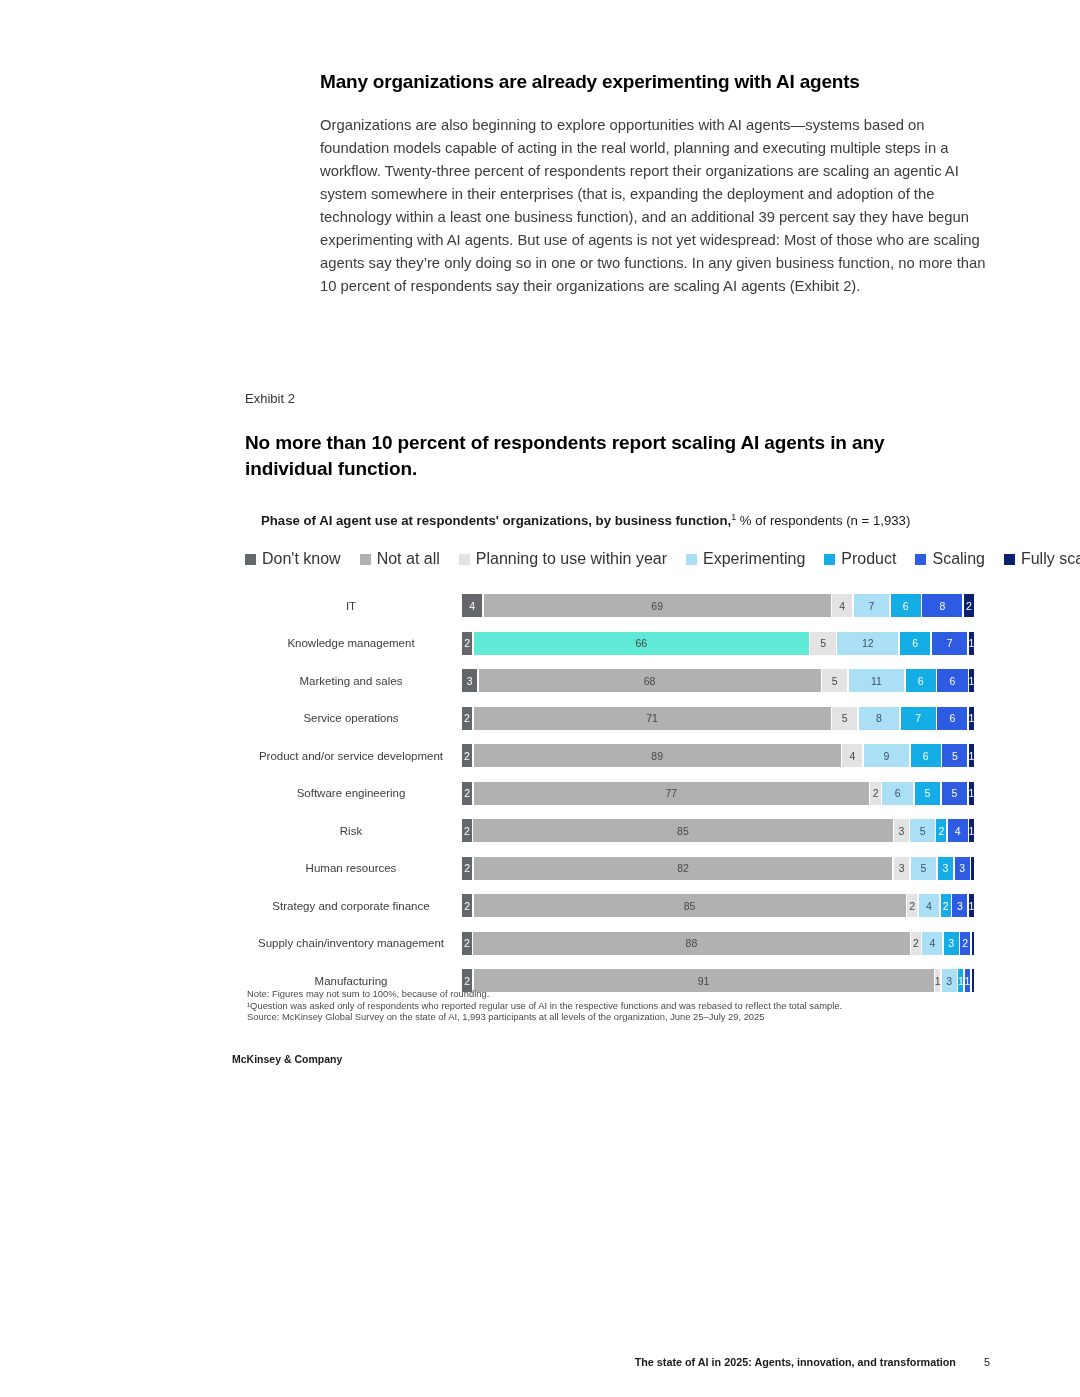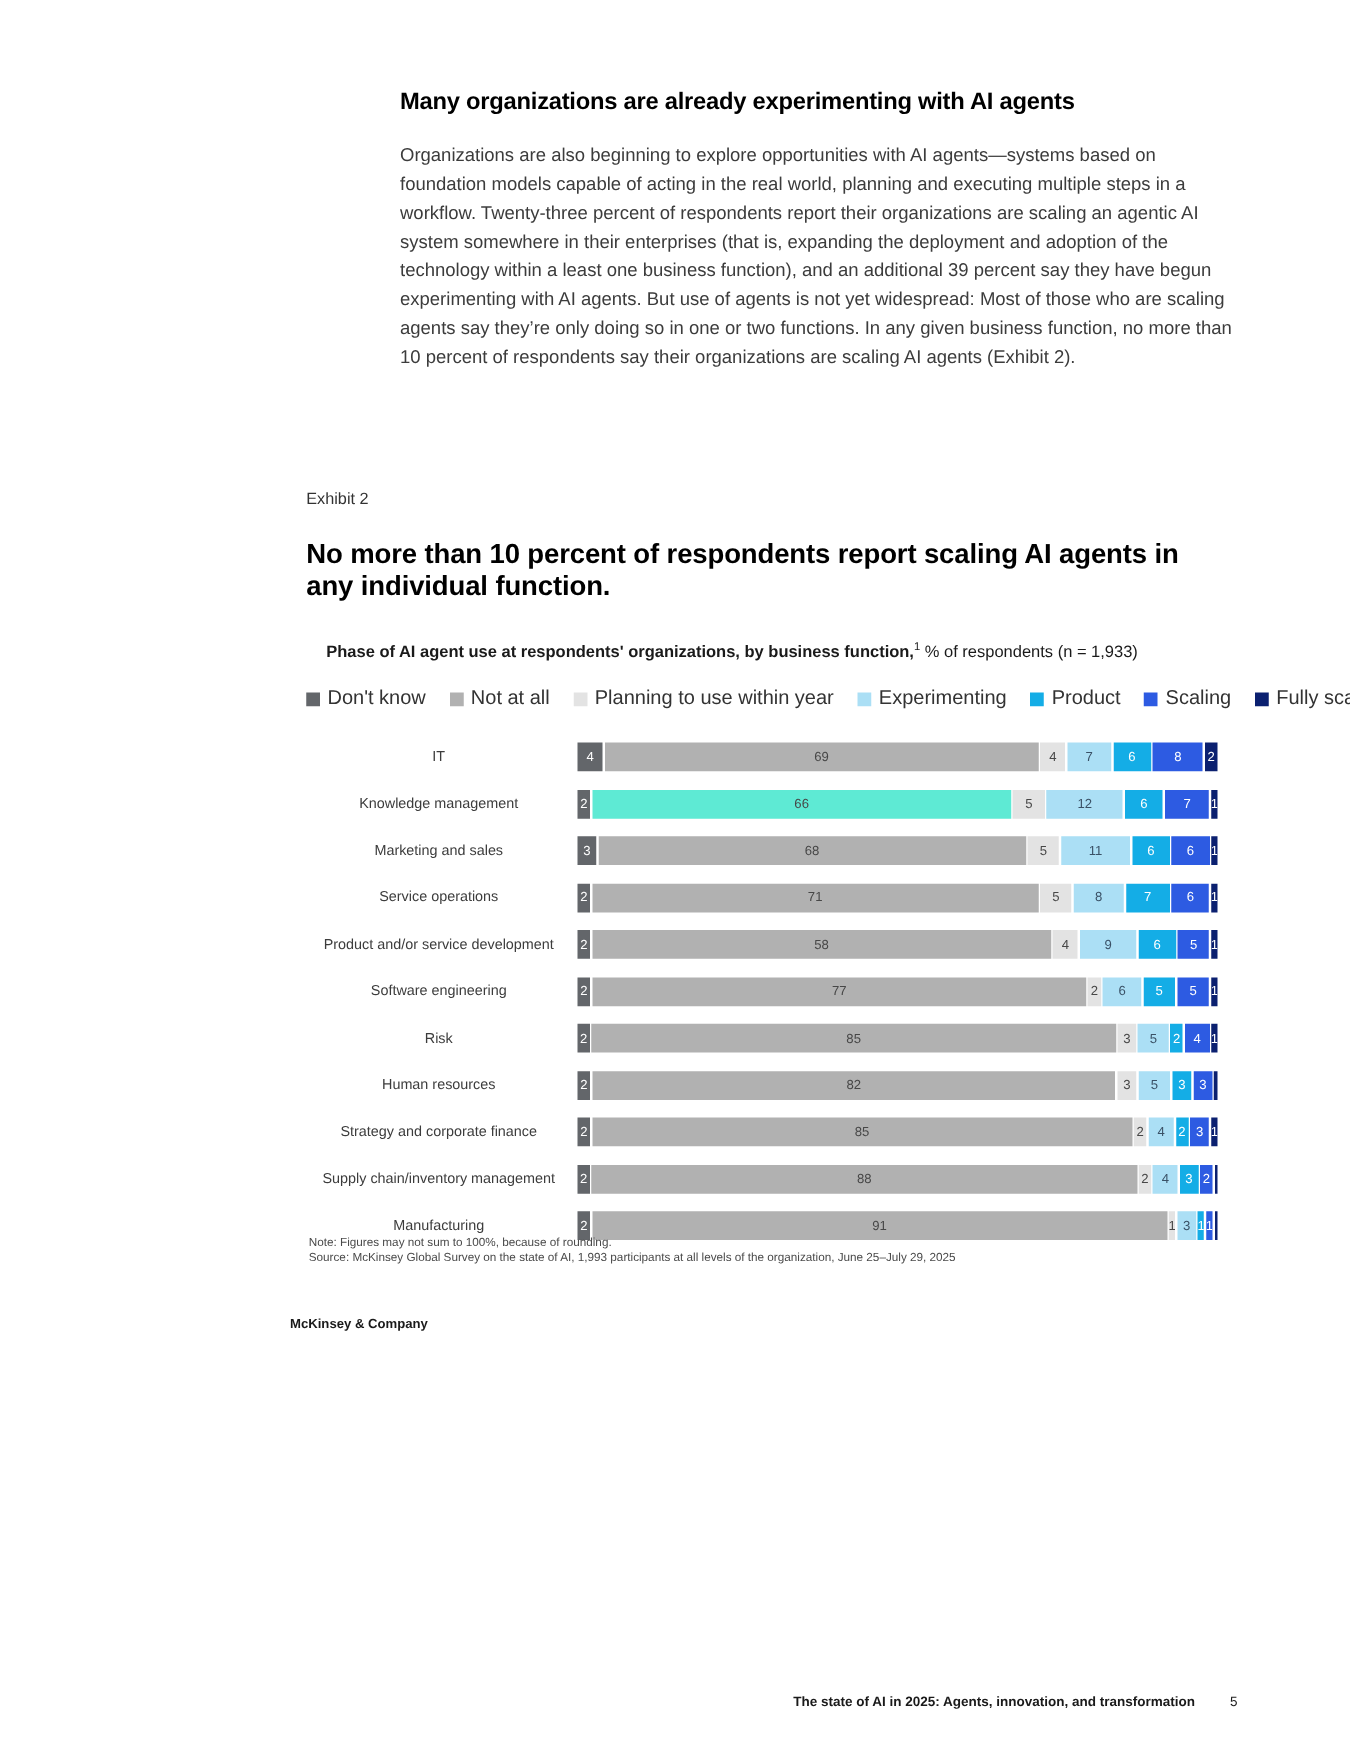--- a/index.html
+++ b/index.html
@@ -17,21 +17,21 @@
     font-weight:bold; color:#000; letter-spacing:-0.2px;
   }
   .intro p {
     margin:0; font-size:14.8px; line-height:23px; color:#3c3c3c;
   }
 
   
   .exhibit { position:absolute; left:245px; top:391px; width:740px; }
   .exhibit-label { font-size:13px; color:#333; margin:0 0 24px 0; }
   .exhibit-title {
-    margin:0 0 30px 0; font-size:22px; line-height:26px;
+    margin:0 0 30px 0; font-size:19px; line-height:26px;
     font-weight:bold; color:#000; width:700px; letter-spacing:-0.1px;
   }
   .exhibit-subtitle { font-size:13.2px; color:#1a1a1a; margin:0 0 22px 16px; }
   .exhibit-subtitle .b { font-weight:bold; }
   .exhibit-subtitle sup { font-size:9px; }
 
   
   .legend { display:flex; align-items:center; gap:19px; margin:0 0 26px 0; }
   .legend-item { display:flex; align-items:center; font-size:16px; color:#333; white-space:nowrap; }
   .legend-swatch { width:11px; height:11px; display:inline-block; margin-right:6px; flex:none; }
@@ -160,21 +160,21 @@
           <div class="seg" style="flex: 8 8 0px; background: rgb(171, 223, 245); color: rgb(58, 81, 102);">8</div>
           <div class="seg" style="flex: 7 7 0px; background: rgb(20, 173, 230); color: rgb(255, 255, 255);">7</div>
           <div class="seg" style="flex: 6 6 0px; background: rgb(45, 91, 226); color: rgb(255, 255, 255);">6</div>
           <div class="seg" style="flex: 1 1 0px; background: rgb(11, 32, 112); color: rgb(255, 255, 255);">1</div>
         </div>
       </div>
       <div class="chart-row">
         <div class="row-label">Product and/or service development</div>
         <div class="bar">
           <div class="seg" style="flex: 2 2 0px; background: rgb(99, 102, 106); color: rgb(255, 255, 255);">2</div>
-          <div class="seg" style="flex: 73 73 0px; background: rgb(177, 177, 177); color: rgb(71, 71, 71);">58</div>
+          <div class="seg" style="flex: 73 73 0px; background: rgb(177, 177, 177); color: rgb(71, 71, 71);">89</div>
           <div class="seg" style="flex: 4 4 0px; background: rgb(227, 227, 227); color: rgb(71, 71, 71);">4</div>
           <div class="seg" style="flex: 9 9 0px; background: rgb(171, 223, 245); color: rgb(58, 81, 102);">9</div>
           <div class="seg" style="flex: 6 6 0px; background: rgb(20, 173, 230); color: rgb(255, 255, 255);">6</div>
           <div class="seg" style="flex: 5 5 0px; background: rgb(45, 91, 226); color: rgb(255, 255, 255);">5</div>
           <div class="seg" style="flex: 1 1 0px; background: rgb(11, 32, 112); color: rgb(255, 255, 255);">1</div>
         </div>
       </div>
       <div class="chart-row">
         <div class="row-label">Software engineering</div>
         <div class="bar">
@@ -245,20 +245,21 @@
           <div class="seg" style="flex: 1 1 0px; background: rgb(20, 173, 230); color: rgb(255, 255, 255);">1</div>
           <div class="seg" style="flex: 1 1 0px; background: rgb(45, 91, 226); color: rgb(255, 255, 255);">1</div>
           <div class="seg" style="flex: 0.5 0.5 0px; background: rgb(11, 32, 112); color: rgb(255, 255, 255);"></div>
         </div>
       </div>
     </div>
 </section>
 
 <div class="footnotes">
   <div>Note: Figures may not sum to 100%, because of rounding.</div>
+  <div>¹Question was asked only of respondents who reported regular use of AI in the respective functions and was rebased to reflect the total sample.</div>
   <div>Source: McKinsey Global Survey on the state of AI, 1,993 participants at all levels of the organization, June 25–July 29, 2025</div>
 </div>
 
 <div class="brand">McKinsey &amp; Company</div>
 
 <div class="page-footer">
   <span class="doc-title">The state of AI in 2025: Agents, innovation, and transformation</span>
   <span class="page-num">5</span>
 </div>
 

